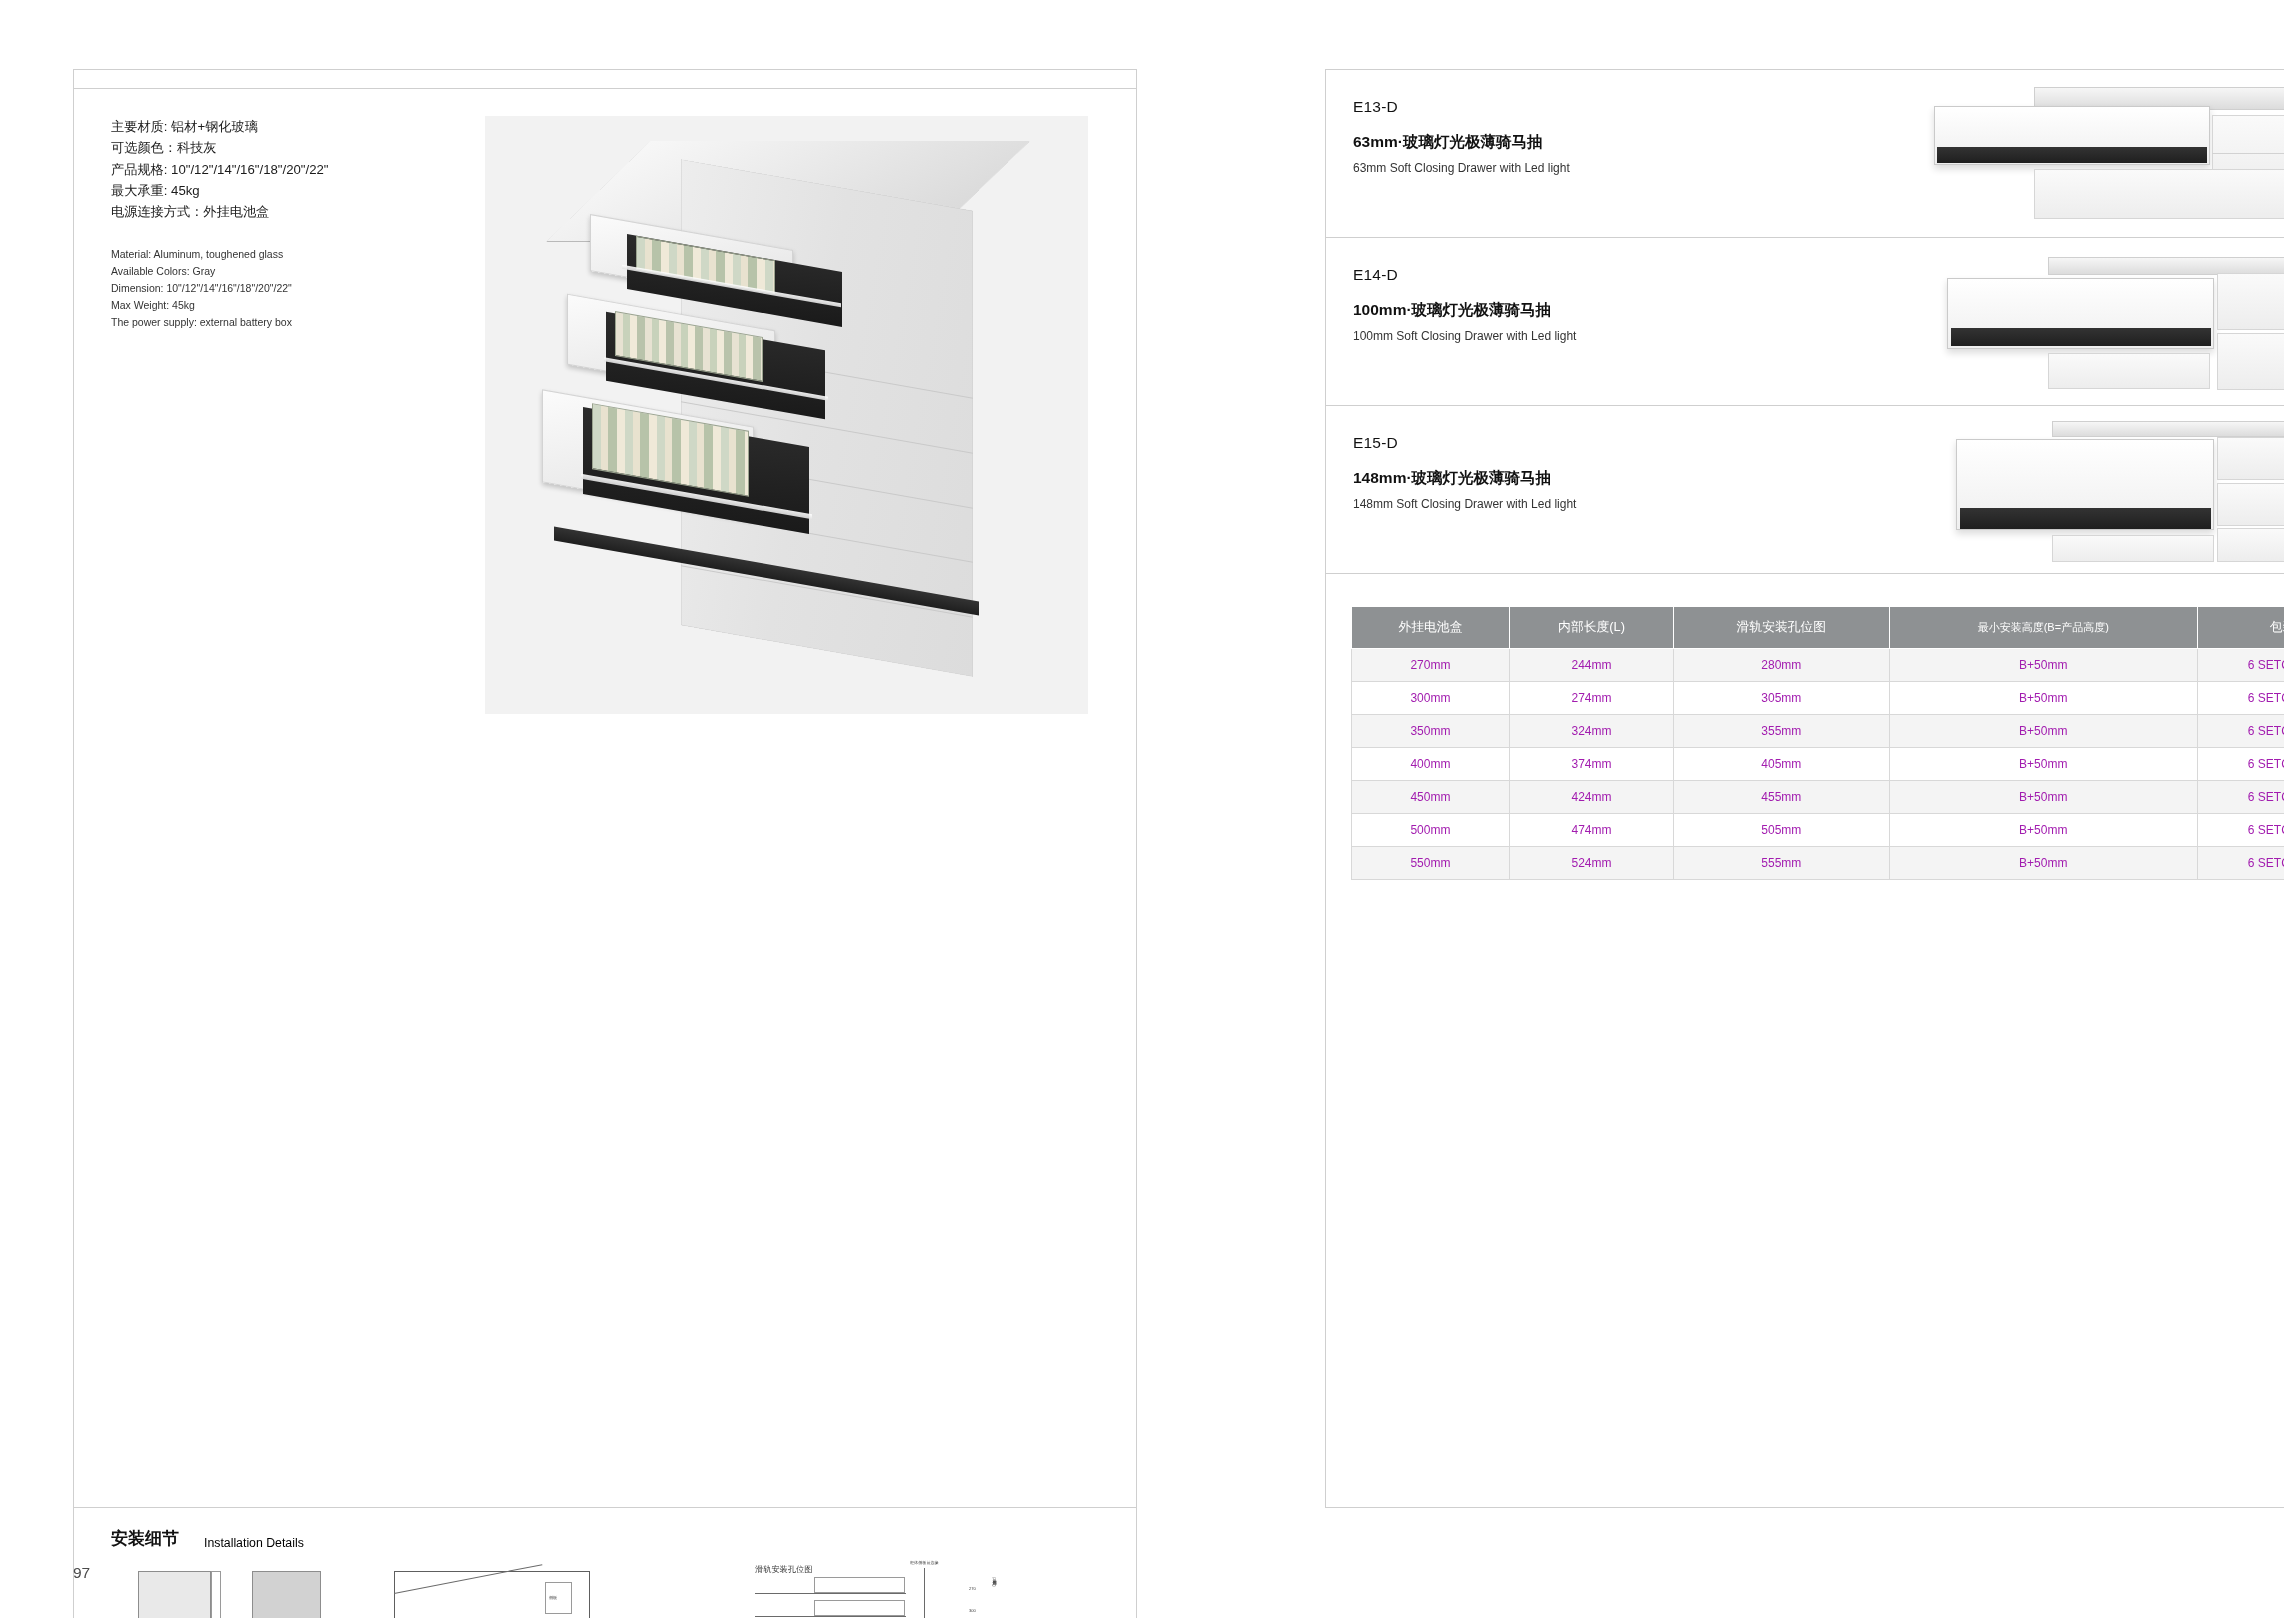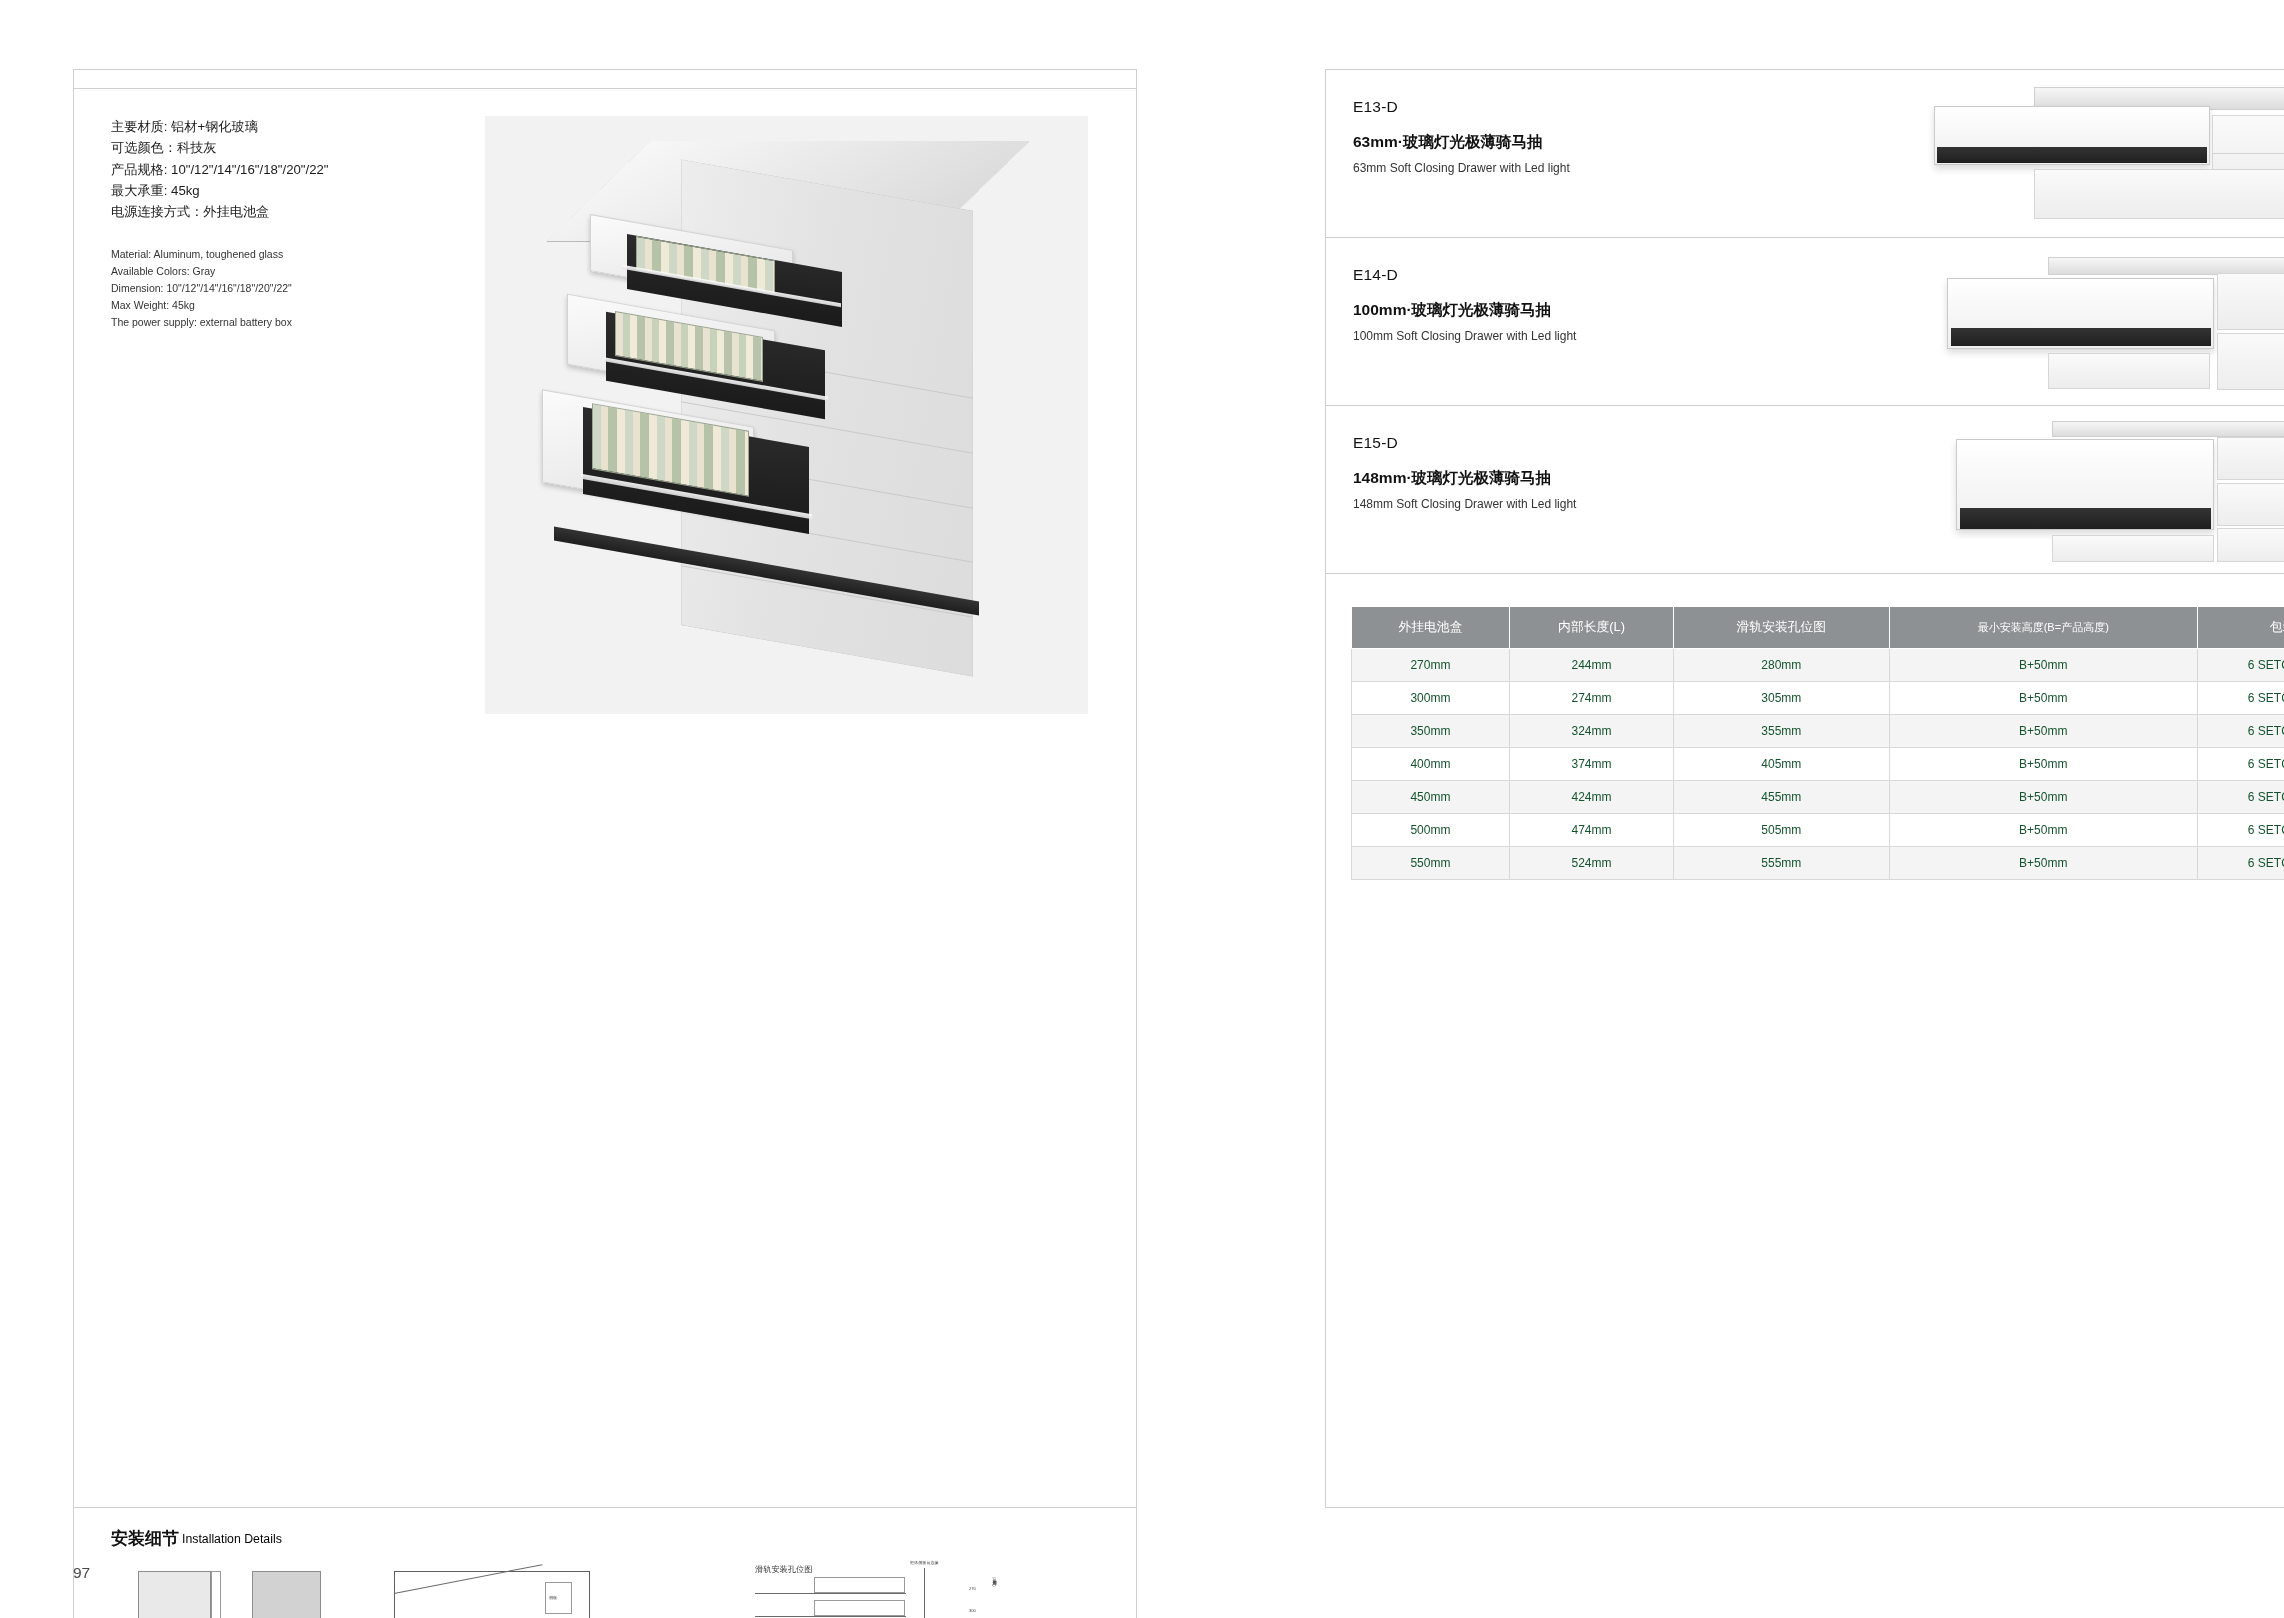--- a/index.html
+++ b/index.html
@@ -153,22 +153,22 @@
     border-top: none;
     box-sizing: border-box;
     width: 1064px;
     height: 598px;
     position: relative;
     background: #fff;
   }
   .install-header {
     padding: 19px 0 0 37px;
     display: flex;
-    align-items: center;
-    gap: 3px;
+    align-items: flex-end;
+    gap: 25px;
   }
   .install-cn { font-size: 17px; font-weight: bold; color: #111; }
   .install-en { font-size: 12.3px; color: #000000; }
 
   .tech-canvas {
     position: relative;
     width: 100%;
     height: 516px;
   }
   .tline { position: absolute; background: #6a6a6a; }
@@ -266,21 +266,21 @@
     color: #ffffff;
     font-weight: normal;
     font-size: 12.8px;
     padding: 12px 2.7px;
     border: 0.5px solid #ffffff;
   }
   table.spec-table td {
     border: 0.5px solid #d8d8d8;
     text-align: center;
     padding: 9px 2.7px;
-    color: #14532d;
+    color: #a21caf;
   }
   table.spec-table tbody tr:nth-child(odd) td { background: #f4f4f4; }
   table.spec-table tbody tr:nth-child(even) td { background: #ffffff; }
 </style>
 </head>
 <body>
 
 <div class="spread">
 
   <div class="page page-left">

